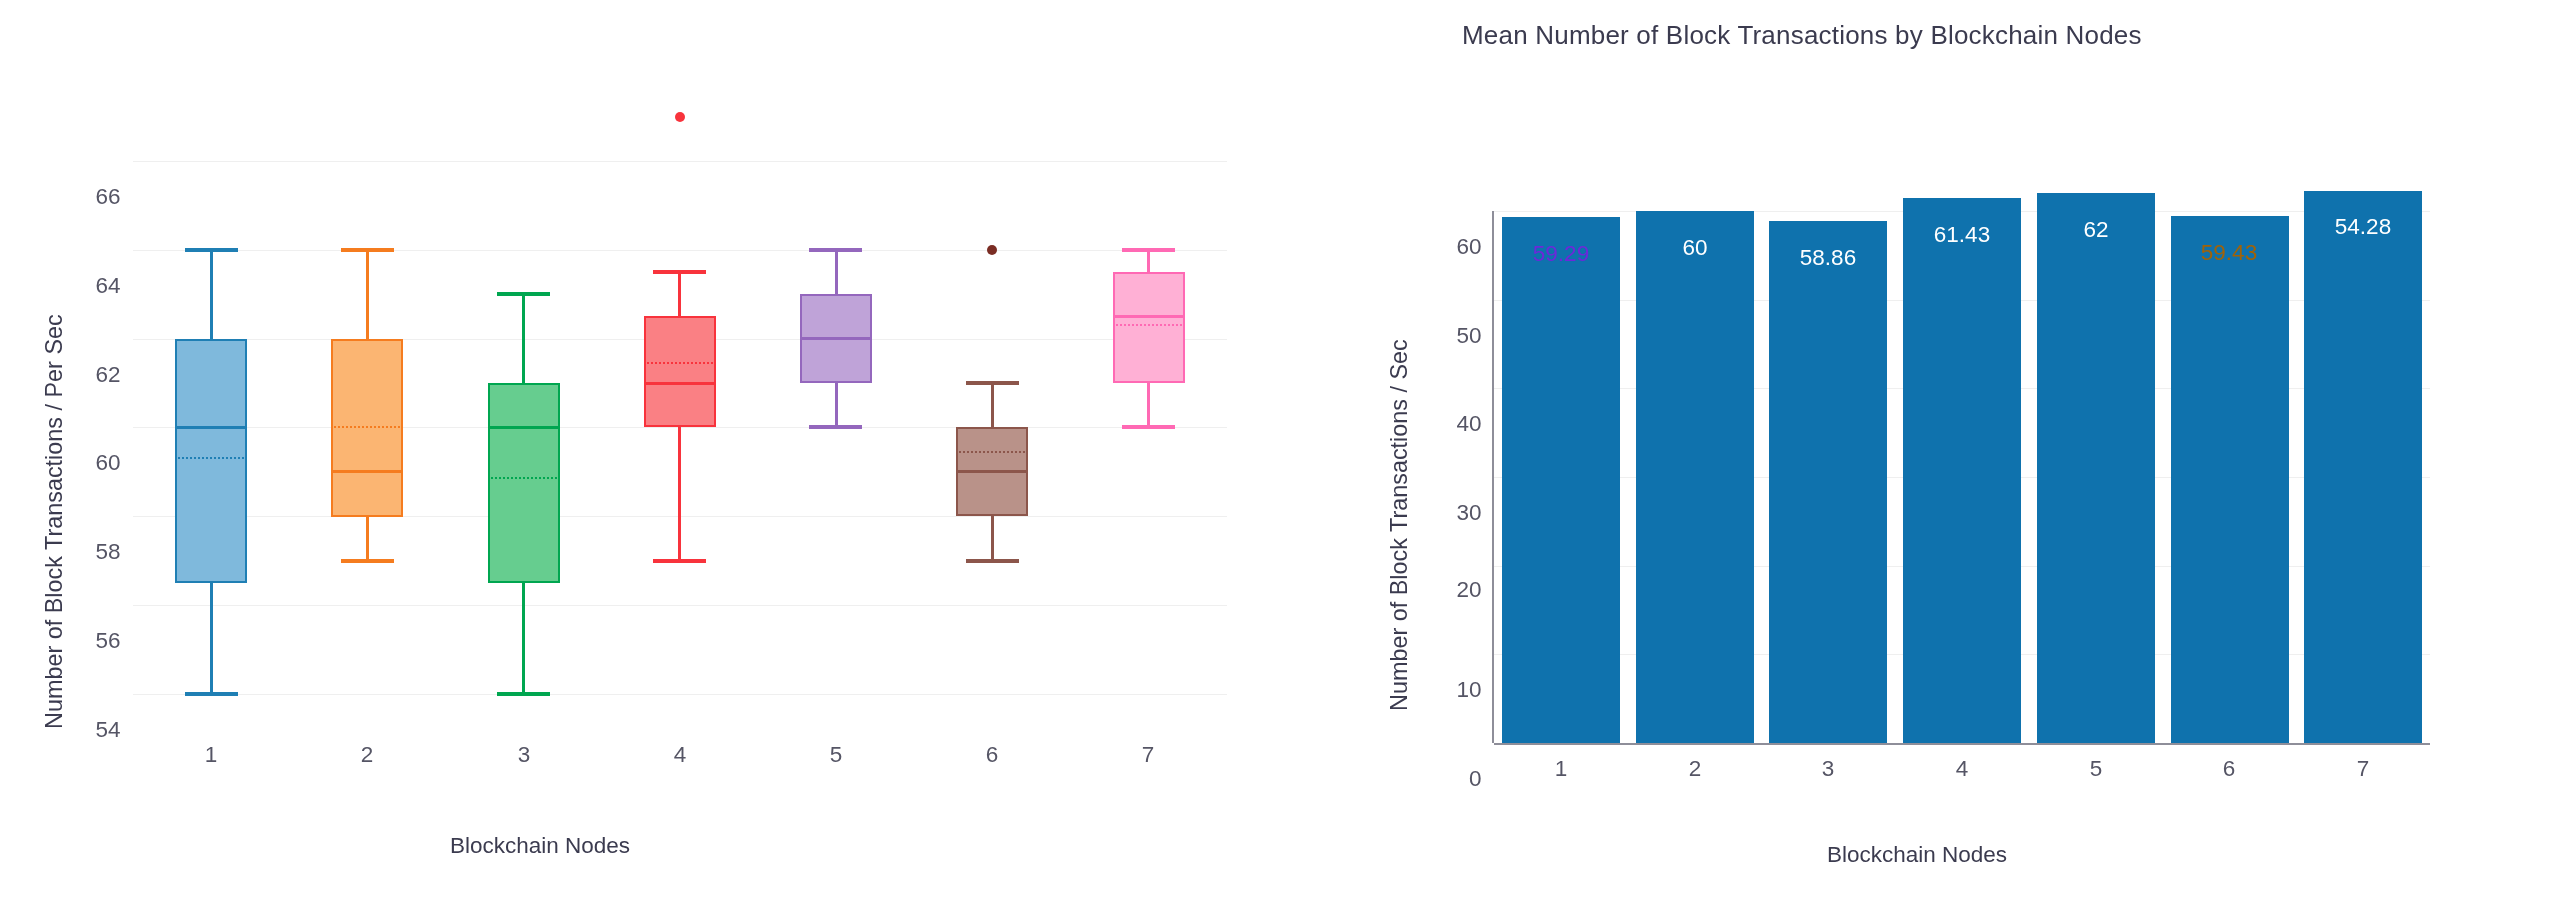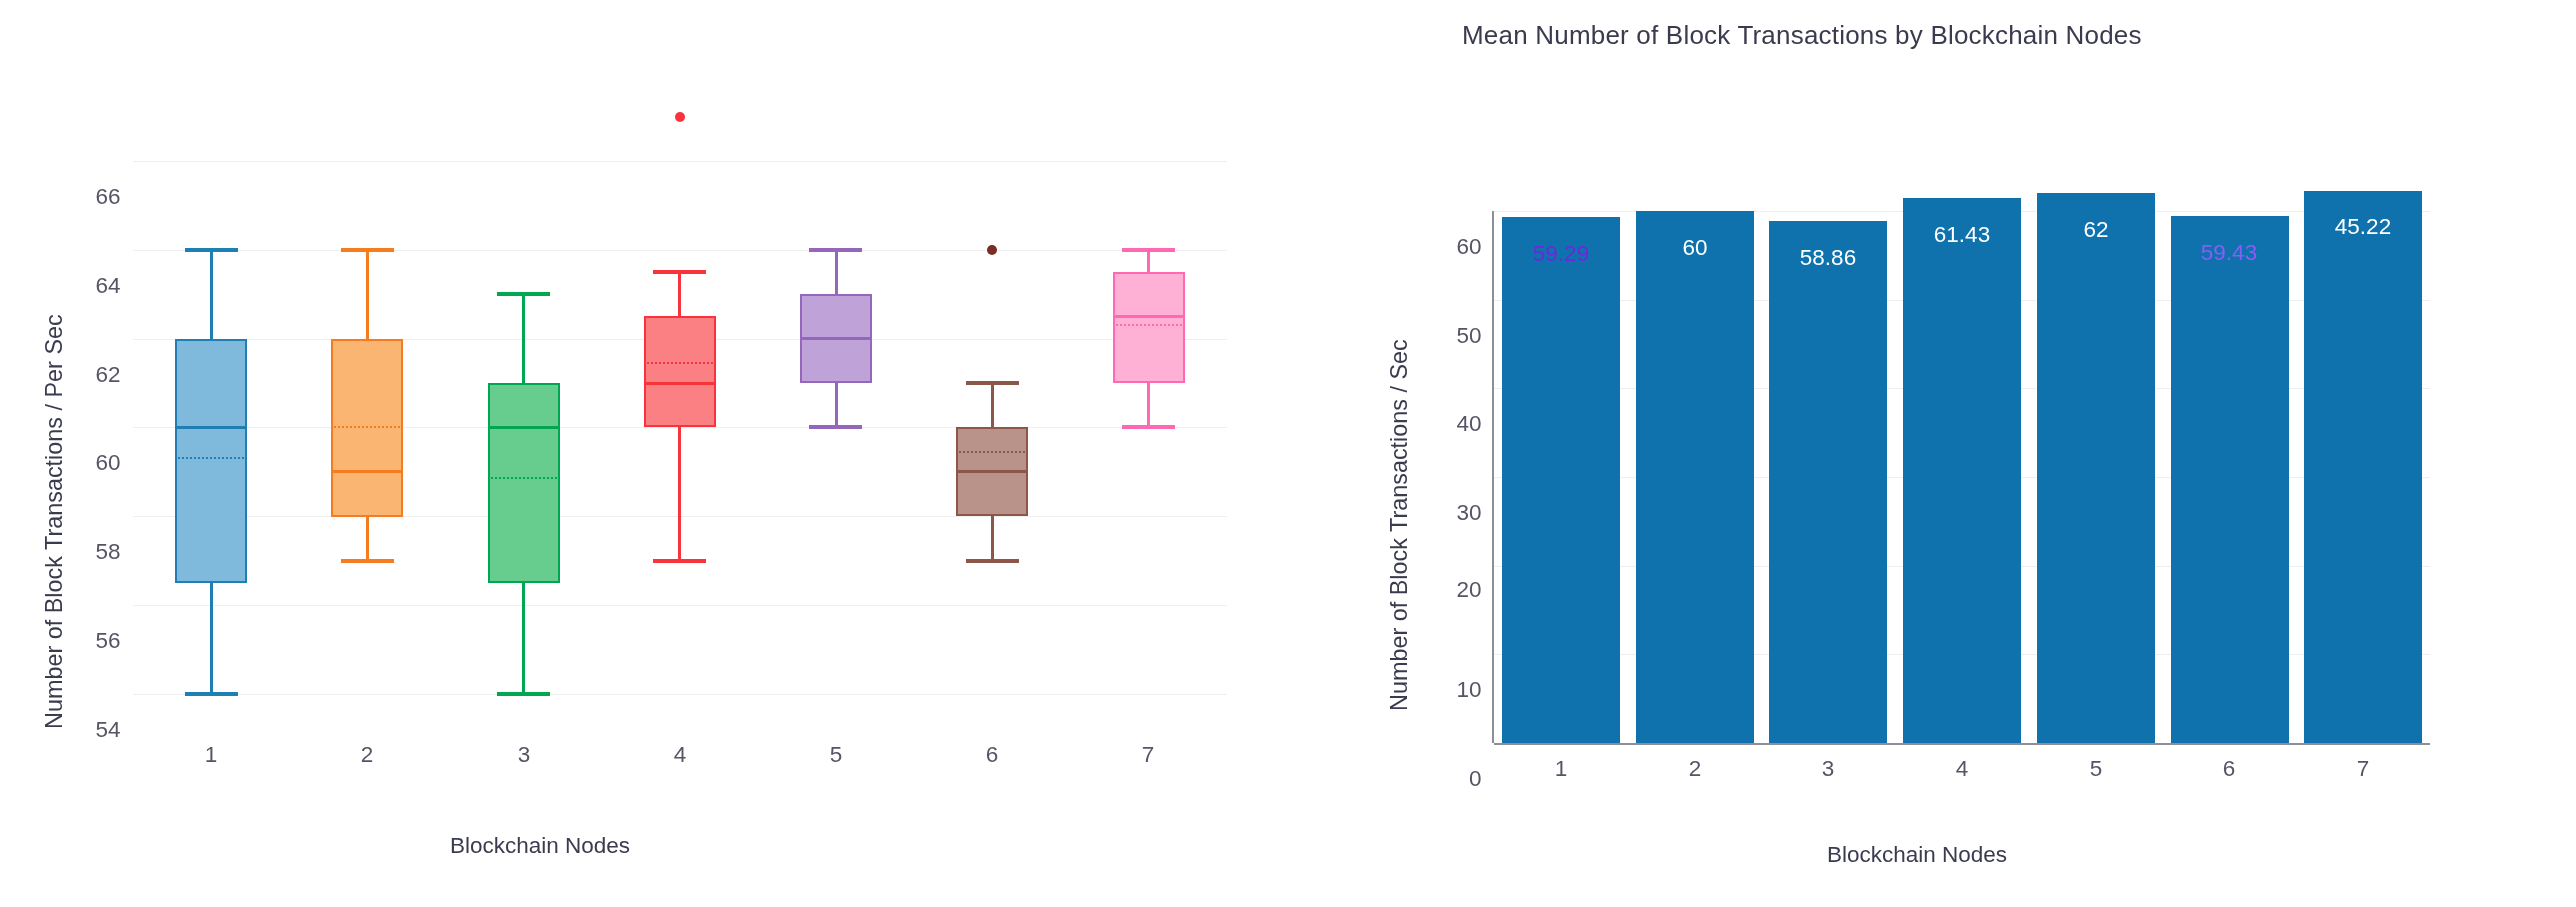--- a/index.html
+++ b/index.html
@@ -162,22 +162,22 @@
         <div class="bar" style="left: 275px; width: 118px; height: 522px; background: rgb(15, 114, 173);"></div>
         <div class="bar-label" style="left: 334px; top: 87px; color: rgb(255, 255, 255);">58.86</div>
         <div class="xtick" style="left: 334px;">3</div>
         <div class="bar" style="left: 409px; width: 118px; height: 545px; background: rgb(15, 114, 173);"></div>
         <div class="bar-label" style="left: 468px; top: 64px; color: rgb(255, 255, 255);">61.43</div>
         <div class="xtick" style="left: 468px;">4</div>
         <div class="bar" style="left: 543px; width: 118px; height: 550px; background: rgb(15, 114, 173);"></div>
         <div class="bar-label" style="left: 602px; top: 59px; color: rgb(255, 255, 255);">62</div>
         <div class="xtick" style="left: 602px;">5</div>
         <div class="bar" style="left: 677px; width: 118px; height: 527px; background: rgb(15, 114, 173);"></div>
-        <div class="bar-label" style="left: 735px; top: 82px; color: #8b5cf6;">59.43</div>
+        <div class="bar-label" style="left: 735px; top: 82px; color: #a16207;">59.43</div>
         <div class="xtick" style="left: 735px;">6</div>
         <div class="bar" style="left: 810px; width: 118px; height: 552px; background: rgb(15, 114, 173);"></div>
-        <div class="bar-label" style="left: 869px; top: 56px; color: rgb(255, 255, 255);">45.22</div>
+        <div class="bar-label" style="left: 869px; top: 56px; color: rgb(255, 255, 255);">54.28</div>
         <div class="xtick" style="left: 869px;">7</div>
       </div>
   </div>
 
 </div>
 
 
 </body></html>

